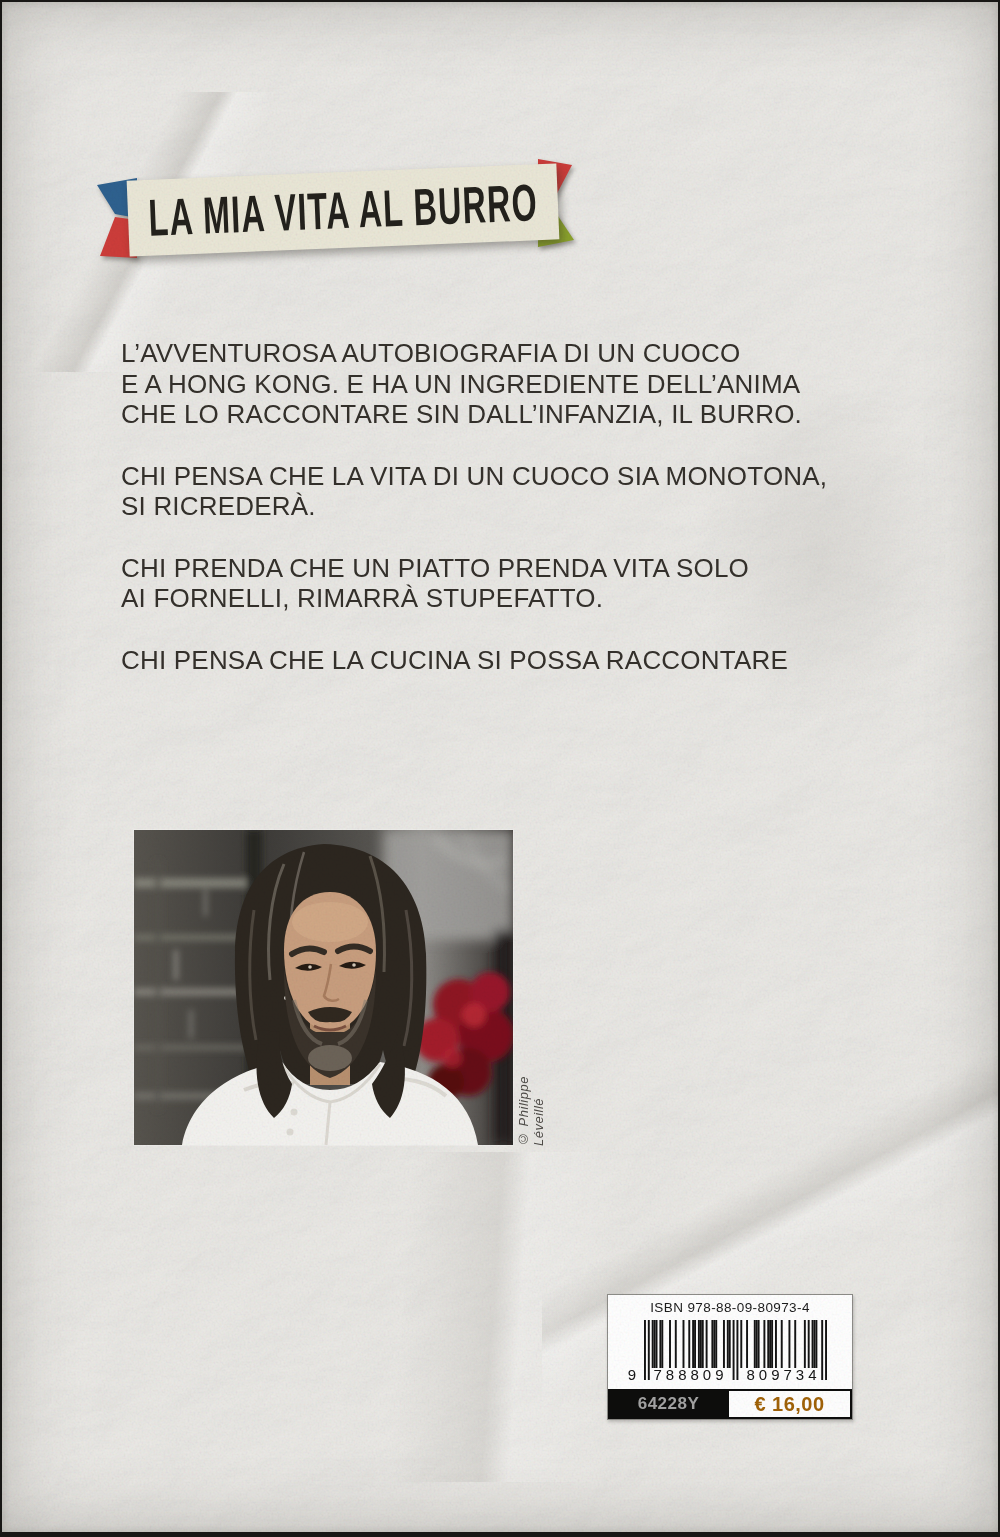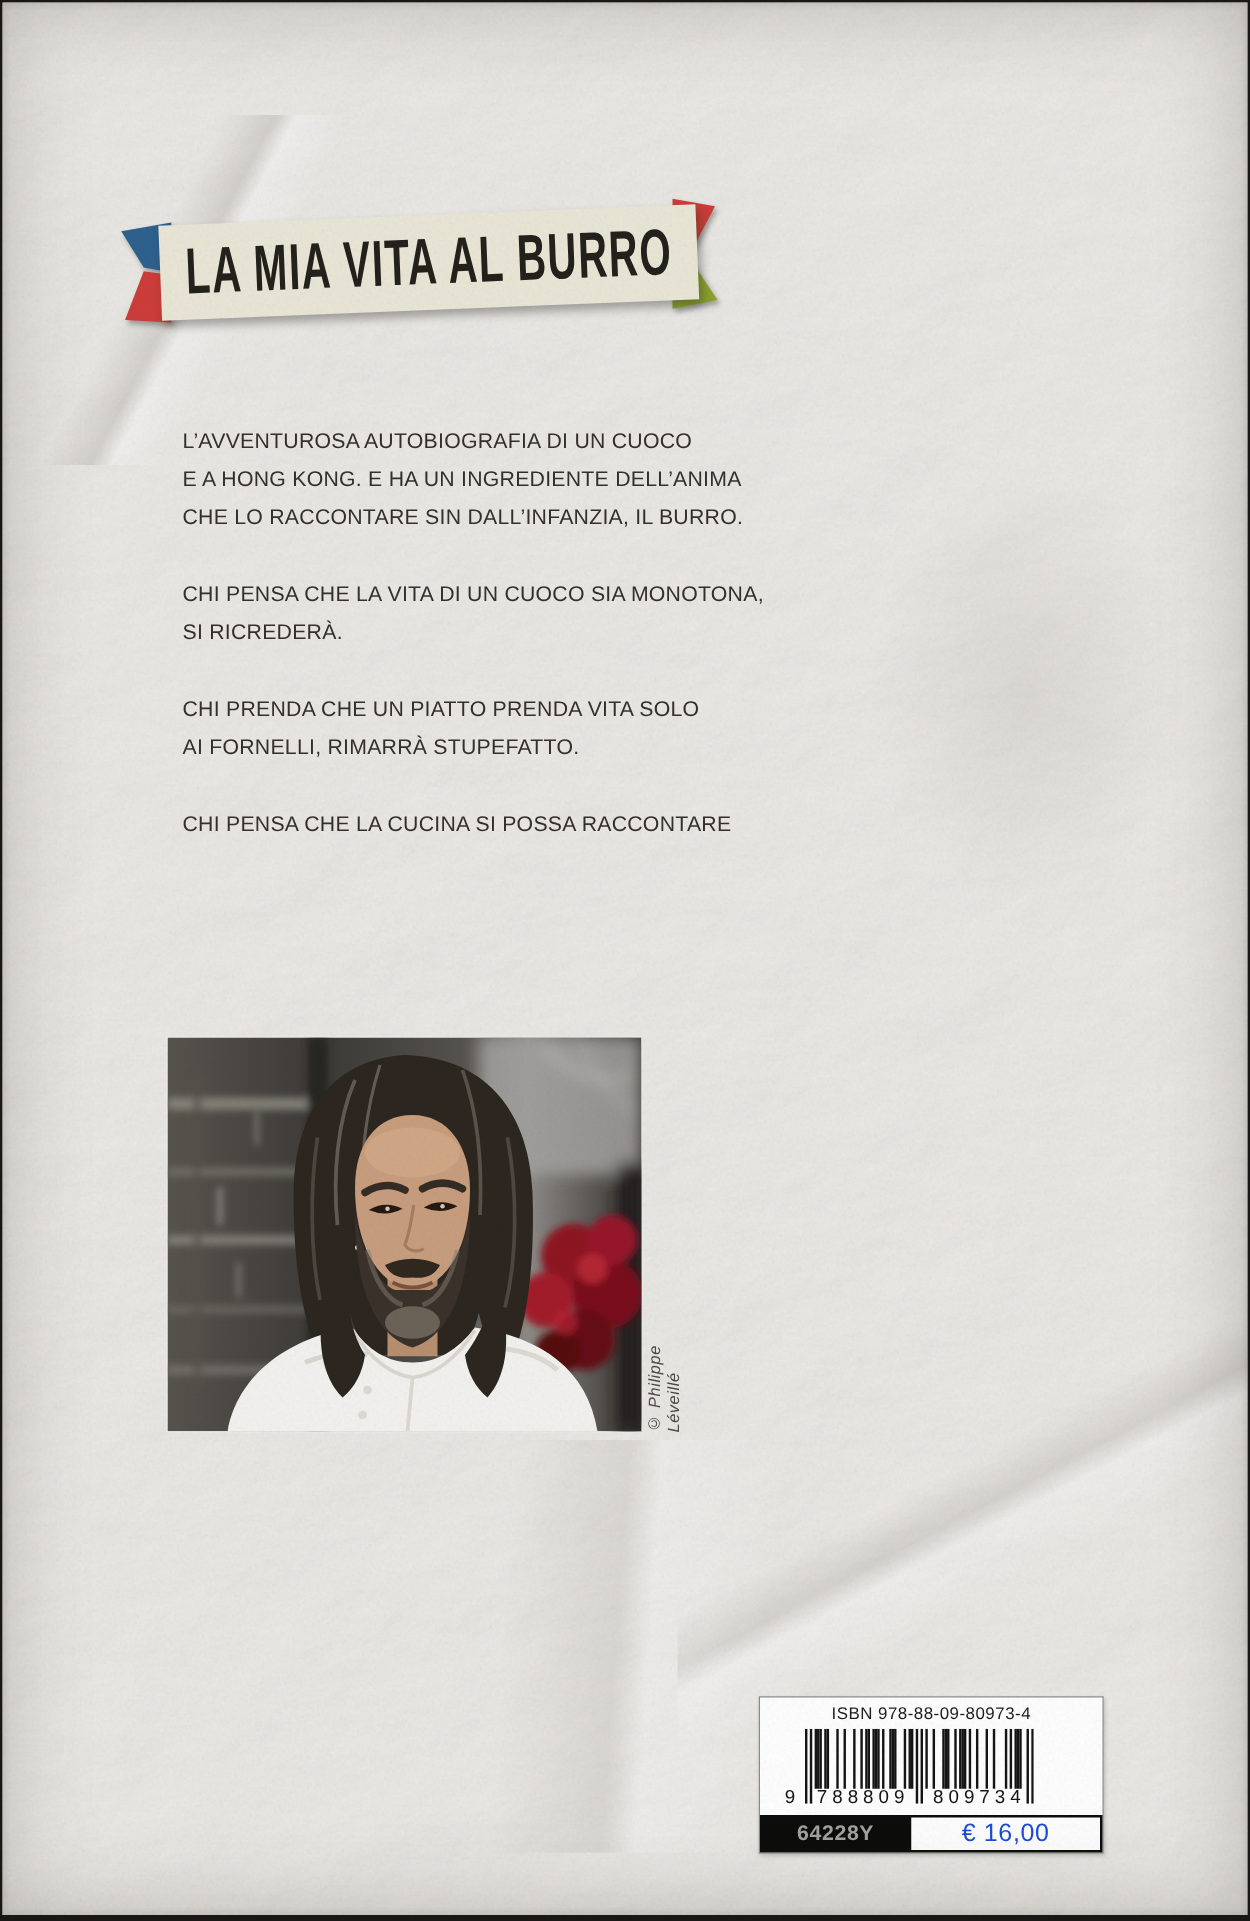--- a/index.html
+++ b/index.html
@@ -32,56 +32,56 @@
     box-shadow:3px 5px 8px rgba(45,42,36,.38);
     display:flex; align-items:center; justify-content:center;
   }
   .band-text{
     font-weight:700; font-size:52px; letter-spacing:2px; white-space:nowrap;
     transform:scaleX(.62); color:var(--ribbon-ink,#23211c);
   }
 
   
   .blurb{
-    position:absolute; left:144px; top:336px; width:740px; z-index:2;
-    font-size:17px; line-height:30.5px; letter-spacing:.2px;
+    position:absolute; left:119px; top:336px; width:740px; z-index:2;
+    font-size:26px; line-height:30.5px; letter-spacing:.2px;
     color:var(--ink,#34302b);
   }
   .blurb p{margin:0 0 31px 0;}
   .blurb .line{display:block;}
 
   
   .photo-wrap{position:absolute; left:132px; top:828px; width:379px; height:315px; margin:0; z-index:2;
               box-shadow:0 0 0 1px rgba(255,255,255,.25);}
   .photo-wrap svg{display:block; width:100%; height:100%;}
   .credit{
     position:absolute; left:514px; top:1026px; height:118px; z-index:2;
     writing-mode:vertical-rl; transform:rotate(180deg);
     font-style:italic; font-size:13px; letter-spacing:.5px; color:#4e4b47;
   }
 
   
   .isbn-box{
-    position:absolute; left:605px; top:1355px; width:276px; height:126px; z-index:3;
+    position:absolute; left:605px; top:1292px; width:246px; height:126px; z-index:3;
     background:#ffffff; border:1px solid #8d8c88; box-sizing:border-box;
     box-shadow:1px 2px 3px rgba(60,57,50,.25);
   }
   .isbn-label{position:absolute; left:0; right:0; top:5px; text-align:center;
     font-size:13.5px; letter-spacing:.4px; color:#1c1c1c;}
   .ean-bars{position:absolute; left:36px; top:25px; width:183px; height:60px;}
   .ean-digits{position:absolute; left:16px; top:71px; width:206px; display:flex;
     font-size:15px; letter-spacing:4px; color:#151515;}
   .ean-digits span:first-child{width:20px; flex:none;}
   .ean-digits span{flex:1; text-align:center;}
   .price-row{position:absolute; left:0; right:0; bottom:0; height:30px; background:#0d0d0c;}
   .pub-code{position:absolute; left:0; top:0; width:121px; height:30px; line-height:30px;
     text-align:center; color:#a3a3a3; font-weight:700; font-size:17px; letter-spacing:.5px;}
   .price-cell{position:absolute; left:121px; right:2px; top:2px; bottom:2px; background:#ffffff;
     display:flex; align-items:center; justify-content:center;
-    font-weight:400; font-size:20px; color:#1d4ed8; letter-spacing:.5px;}
+    font-weight:700; font-size:20px; color:#a16207; letter-spacing:.5px;}
 
   .grain-overlay{position:absolute; inset:0; z-index:5; opacity:.13; mix-blend-mode:multiply; pointer-events:none;}
   .vignette{position:absolute; inset:0; z-index:6; pointer-events:none;
     box-shadow:inset 0 0 70px rgba(70,65,56,.28), inset 0 0 8px rgba(70,65,56,.18);}
 </style>
 </head>
 <body>
 
 <div class="page">
 

